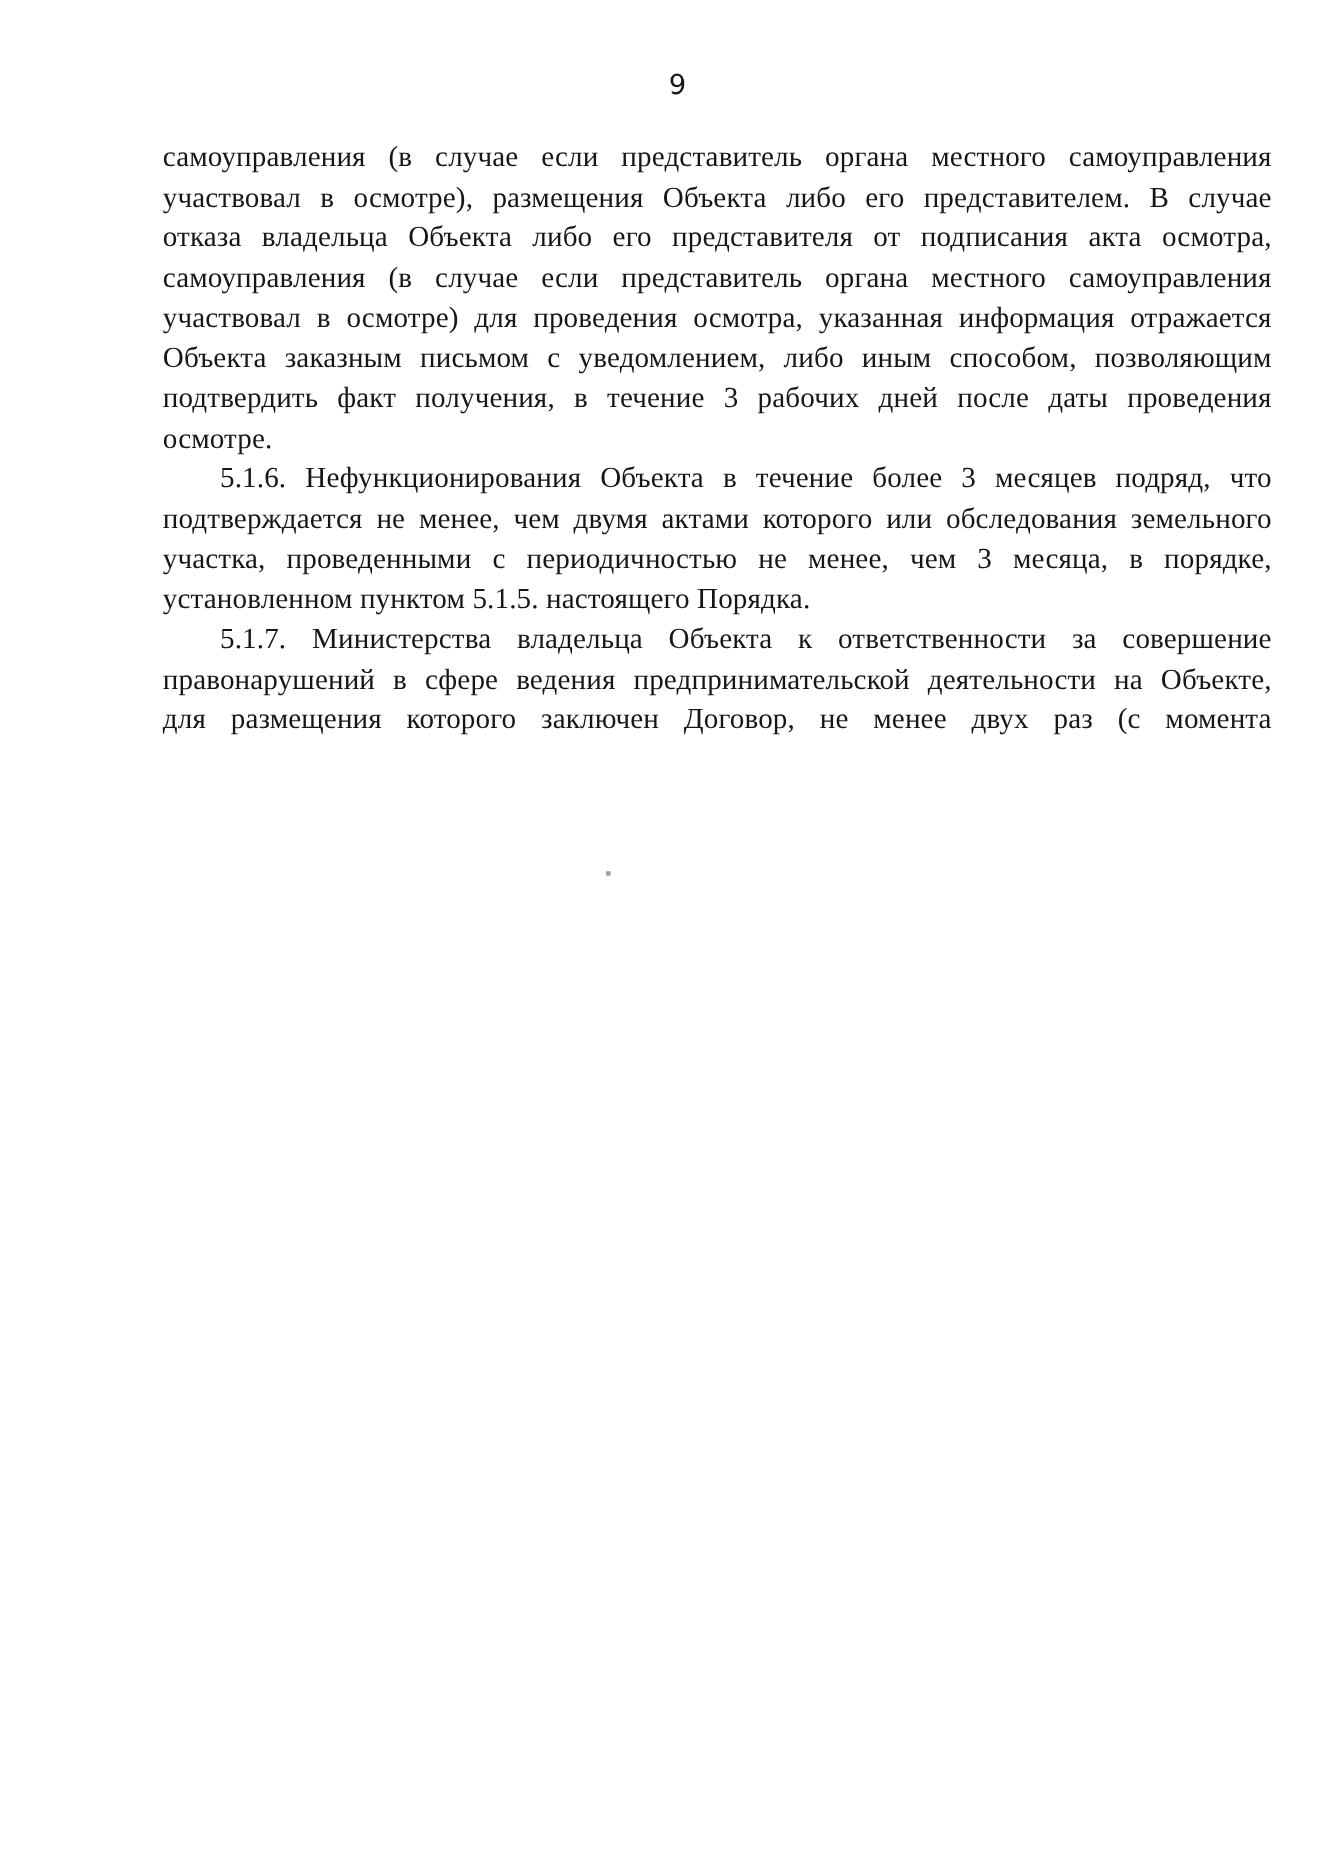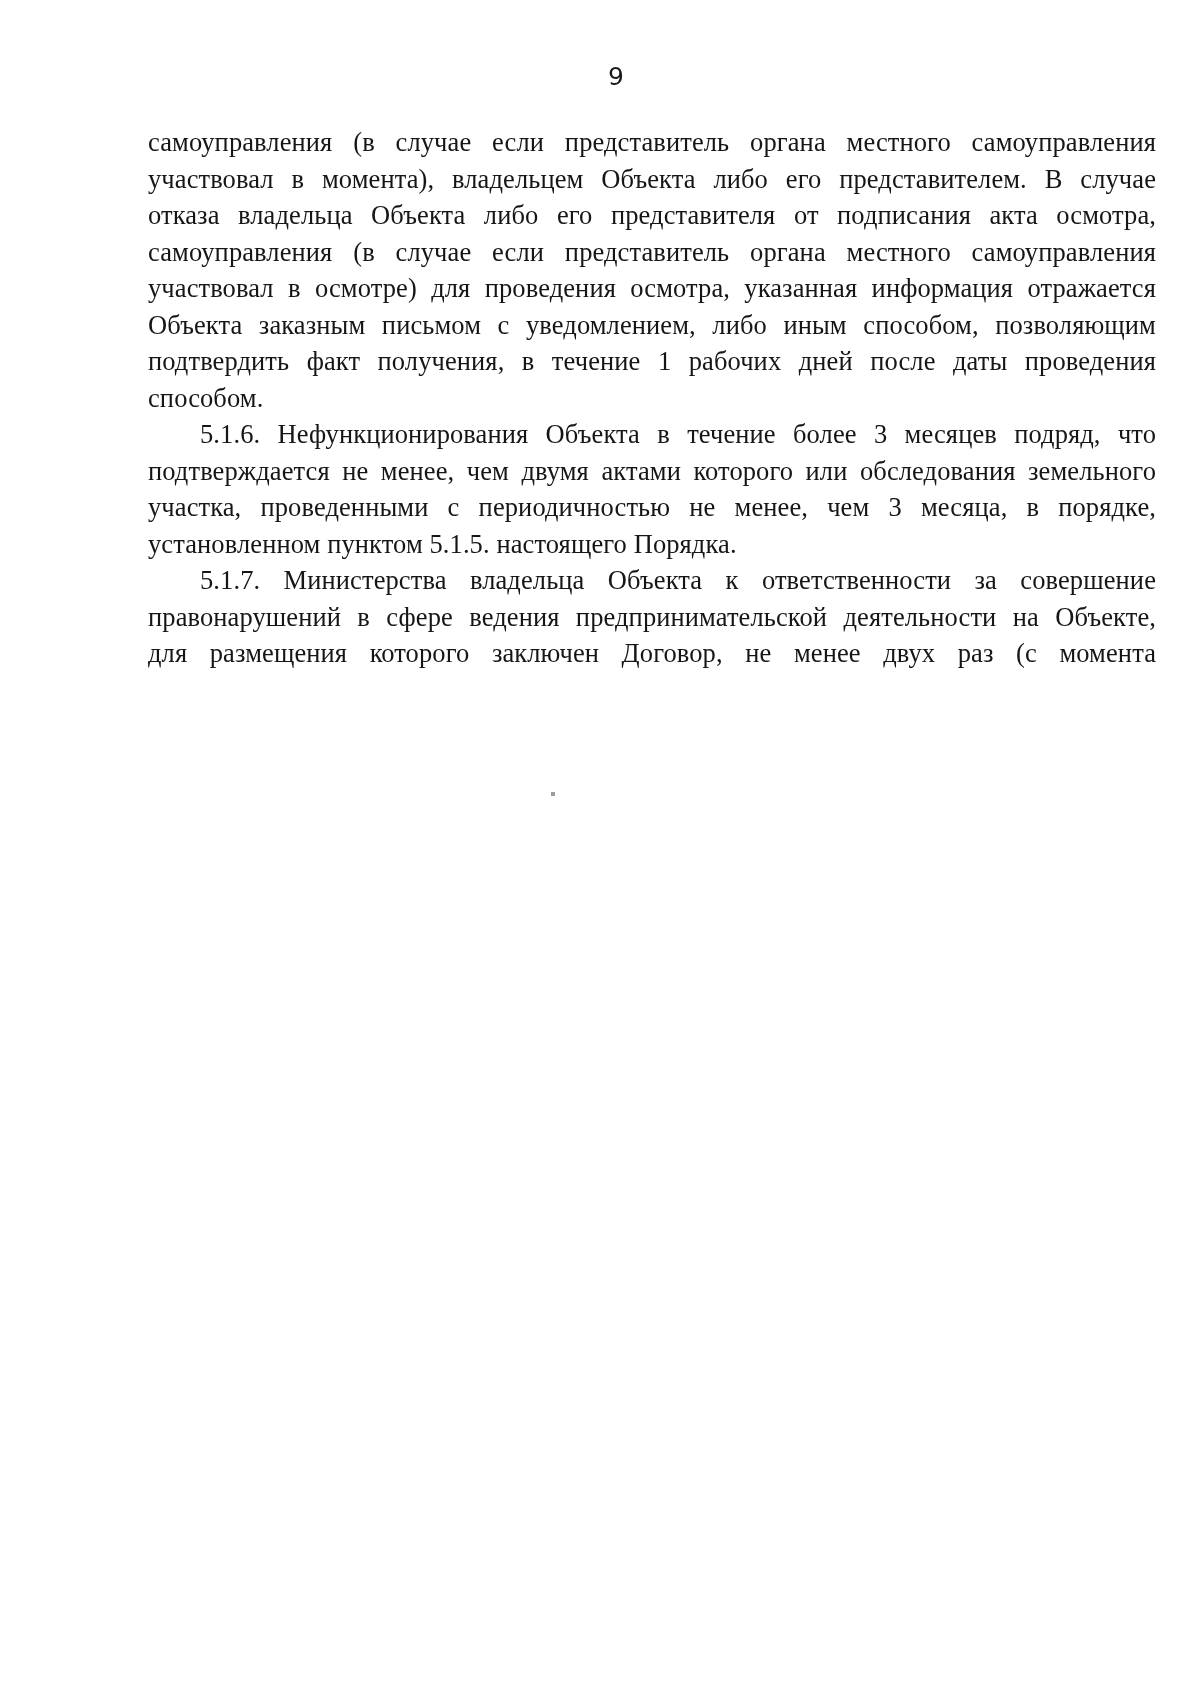--- a/index.html
+++ b/index.html
@@ -58,27 +58,27 @@
 </style>
 </head>
 <body>
 
 <div class="page">
   <div class="page-number">9</div>
 
   <div class="text-block" id="text-block">
       <div class="paragraph">
         <div class="line">самоуправления (в случае если представитель органа местного самоуправления</div>
-        <div class="line">участвовал в момента), владельцем Объекта либо его представителем. В случае</div>
+        <div class="line">участвовал в осмотре), размещения Объекта либо его представителем. В случае</div>
         <div class="line">отказа владельца Объекта либо его представителя от подписания акта осмотра,</div>
         <div class="line">самоуправления (в случае если представитель органа местного самоуправления</div>
         <div class="line">участвовал в осмотре) для проведения осмотра, указанная информация отражается</div>
         <div class="line">Объекта заказным письмом с уведомлением, либо иным способом, позволяющим</div>
-        <div class="line">подтвердить факт получения, в течение 1 рабочих дней после даты проведения</div>
-        <div class="line last">способом.</div>
+        <div class="line">подтвердить факт получения, в течение 3 рабочих дней после даты проведения</div>
+        <div class="line last">осмотре.</div>
       </div>
       <div class="paragraph">
         <div class="line indent">5.1.6. Нефункционирования Объекта в течение более 3 месяцев подряд, что</div>
         <div class="line">подтверждается не менее, чем двумя актами которого или обследования земельного</div>
         <div class="line">участка, проведенными с периодичностью не менее, чем 3 месяца, в порядке,</div>
         <div class="line last">установленном пунктом 5.1.5. настоящего Порядка.</div>
       </div>
       <div class="paragraph">
         <div class="line indent">5.1.7. Министерства владельца Объекта к ответственности за совершение</div>
         <div class="line">правонарушений в сфере ведения предпринимательской деятельности на Объекте,</div>

